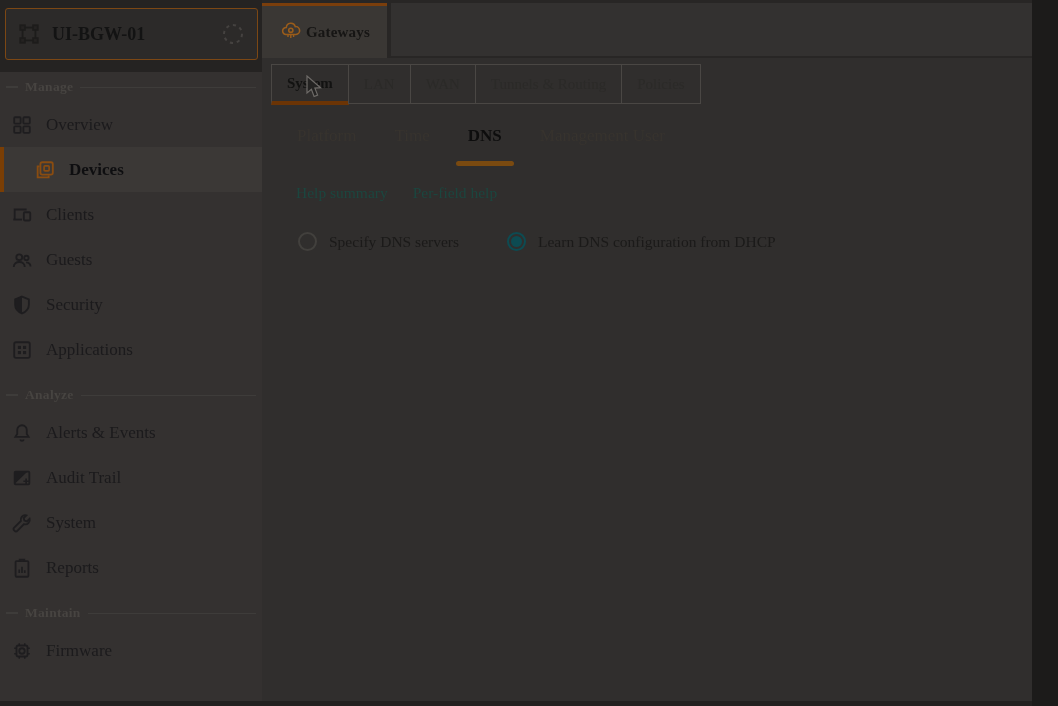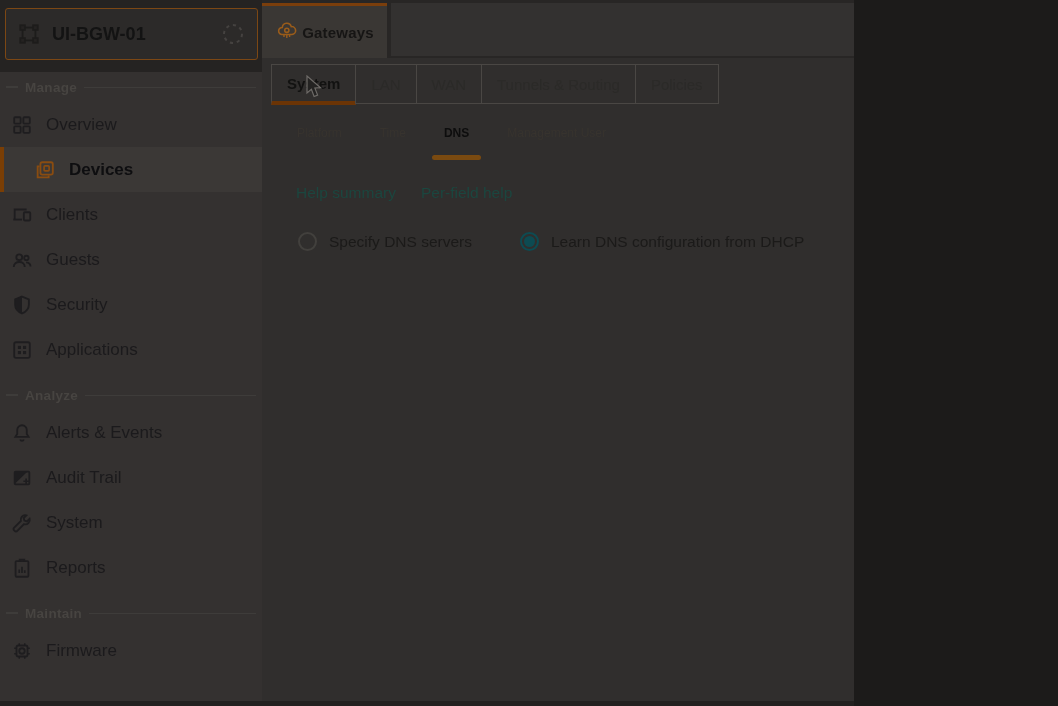--- a/index.html
+++ b/index.html
@@ -1,20 +1,20 @@
 <!DOCTYPE html>
 <html style="--accent-orange: #7a3e0c; --orange-bar: #7a3e05; --orange-underline: #6b3405; --orange-dns: #7a4a10; --orange-icon: #8a4c10; --orange-gw: #9a5c1a; --orange-border: #7c4714; --teal: #0d4b52; --link-teal: #1b463f; --bg-main: #302e2d; --bg-topbar: #282625; --bg-strip: #333130; --bg-tab: #3a3734; --bg-sidebar: #343130;"><head>
 <meta charset="utf-8">
 <style>
   * { margin:0; padding:0; box-sizing:border-box; }
   html,body { background:#1c1b1a; }
   .app {
-    position:relative; width:854px; height:706px; overflow:hidden;
+    position:relative; width:1032px; height:706px; overflow:hidden;
     background:var(--bg-main,#302e2d);
-    font-family:Liberation Sans, sans-serif;
+    font-family:Liberation Serif, serif;
     -webkit-font-smoothing:antialiased;
     user-select:none;
   }
 
   
   .topbar { position:absolute; left:262px; top:0; right:0; height:58px; background:var(--bg-topbar,#282625); }
   .gw-tab {
     position:absolute; left:0; top:3px; width:125px; height:55px;
     background:var(--bg-tab,#3a3734);
     border-top:3px solid var(--accent-orange,#7a3e0c);
@@ -67,21 +67,21 @@
     font-family:inherit;
   }
   .tab:first-child { margin-left:0; }
   .tab.active {
     font-weight:bold; color:#121211;
     border-bottom:4px solid var(--orange-underline,#6b3405);
     padding-bottom:0; height:41px;
   }
 
   .subtabs { position:absolute; left:31px; top:66px; display:flex; gap:30px; }
-  .subtab { position:relative; font-size:12px; color:#37332e; cursor:pointer; padding:2px 4px; }
+  .subtab { position:relative; font-size:17px; color:#37332e; cursor:pointer; padding:2px 4px; }
   .subtab.active { font-weight:bold; color:#0d0d0d; }
   .subtab.active::after {
     content:""; position:absolute; left:-8px; right:-8px; bottom:-18px; height:5px;
     border-radius:2.5px; background:var(--orange-dns,#7a4a10);
   }
 
   .help-links { position:absolute; left:34px; top:126px; display:flex; gap:25px; }
   .help-link { font-size:15.5px; color:var(--link-teal,#1b463f); cursor:pointer;text-align:center; }
 
   .radio-row { position:absolute; left:36px; top:174px; display:flex; gap:48px; }

